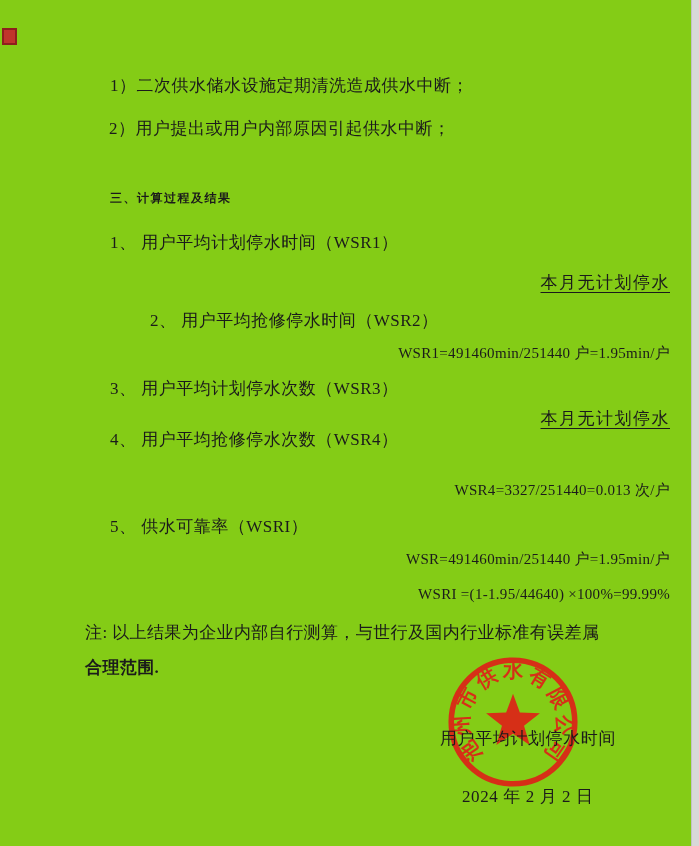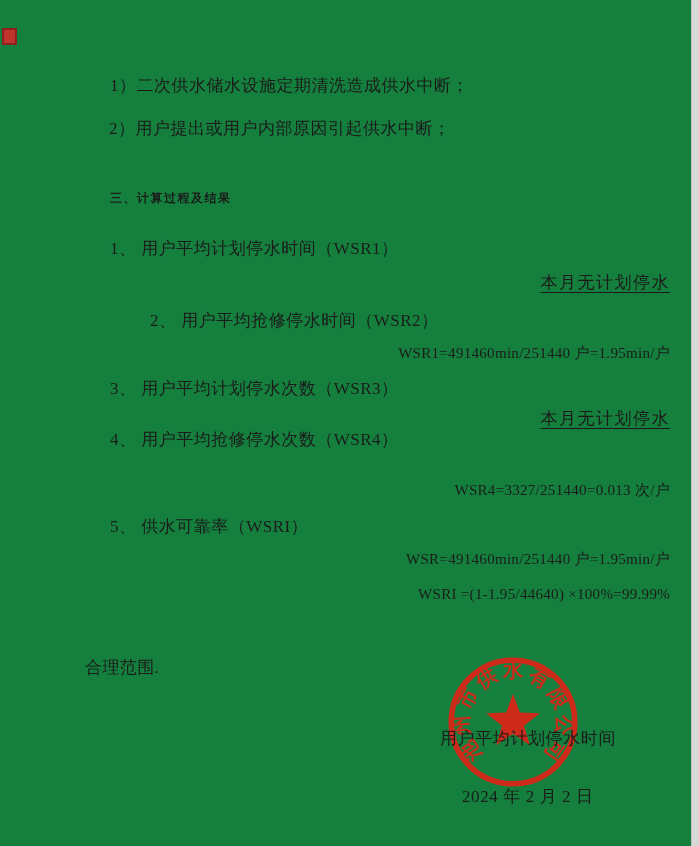--- a/index.html
+++ b/index.html
@@ -4,21 +4,21 @@
 <style>
   html, body {
     margin: 0;
     padding: 0;
     background: #ffffff;
   }
   .page {
     position: relative;
     width: 699px;
     height: 846px;
-    background: #15803d;
+    background: #84cc16;
     overflow: hidden;
     font-family: "Liberation Serif", "DejaVu Serif", serif;
     color: #1b1b1b;
   }
   .line {
     position: absolute;
     white-space: nowrap;
     font-size: 17px;
     letter-spacing: 0.5px;
   }
@@ -102,21 +102,21 @@
 <div class="page">
 
   <div class="corner-mark"></div>
 
   <div class="line" style="left:110px; top:74px;">1）二次供水储水设施定期清洗造成供水中断；</div>
 
   <div class="line" style="left:109px; top:117px;">2）用户提出或用户内部原因引起供水中断；</div>
 
   <div class="line heading" style="left:110px; top:190px;">三、计算过程及结果</div>
 
-  <div class="line" style="left:110px; top:237px;">1、  用户平均计划停水时间（WSR1）</div>
+  <div class="line" style="left:110px; top:231px;">1、  用户平均计划停水时间（WSR1）</div>
 
   <div class="line centered result-underline" style="top:271px;">本月无计划停水</div>
 
   <div class="line" style="left:110px; top:309px;margin-left:40px;">2、  用户平均抢修停水时间（WSR2）</div>
 
   <div class="line centered formula" style="top:344px;">WSR1=491460min/251440 户=1.95min/户</div>
 
   <div class="line" style="left:110px; top:377px;">3、  用户平均计划停水次数（WSR3）</div>
 
   <div class="line centered result-underline" style="top:407px;">本月无计划停水</div>
@@ -124,22 +124,23 @@
   <div class="line" style="left:110px; top:428px;">4、  用户平均抢修停水次数（WSR4）</div>
 
   <div class="line centered formula" style="top:481px;">WSR4=3327/251440=0.013 次/户</div>
 
   <div class="line" style="left:110px; top:515px;">5、  供水可靠率（WSRI）</div>
 
   <div class="line centered formula" style="top:550px;">WSR=491460min/251440 户=1.95min/户</div>
 
   <div class="line centered formula" style="top:586px;">WSRI =(1-1.95/44640) ×100%=99.99%</div>
 
+  <div class="line note" style="left:85px; top:621px;">注: 以上结果为企业内部自行测算，与世行及国内行业标准有误差属</div>
 
-  <div class="line note" style="left:85px; top:656px;">合理范围.</div>
+  <div class="line note" style="left:85px; top:656px;font-weight:bold;">合理范围.</div>
 
   <svg class="stamp" viewBox="-80 -80 160 160">
     <circle class="stamp-ring" cx="0" cy="0" r="61"></circle>
     <polygon class="stamp-star" points="0,-28 6.8,-9.3 26.6,-8.7 10.9,3.6 16.5,22.7 0,11.5 -16.5,22.7 -10.9,3.6 -26.6,-8.7 -6.8,-9.3"></polygon>
     <g text-anchor="middle">
       <text class="stamp-char" transform="rotate(-125) translate(0,-44)">池</text>
       <text class="stamp-char" transform="rotate(-93.75) translate(0,-44)">州</text>
       <text class="stamp-char" transform="rotate(-62.5) translate(0,-44)">市</text>
       <text class="stamp-char" transform="rotate(-31.25) translate(0,-44)">供</text>
       <text class="stamp-char" transform="rotate(0) translate(0,-44)">水</text>

